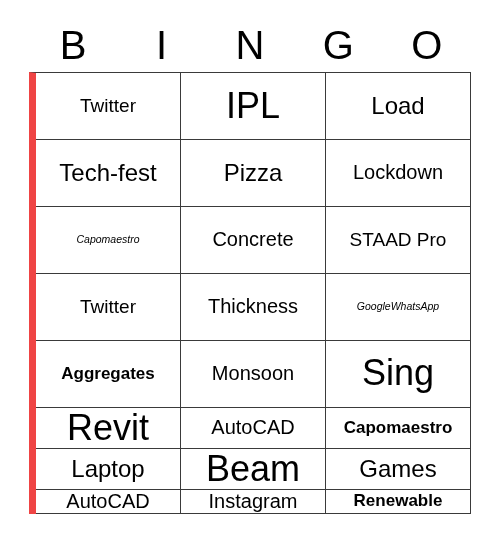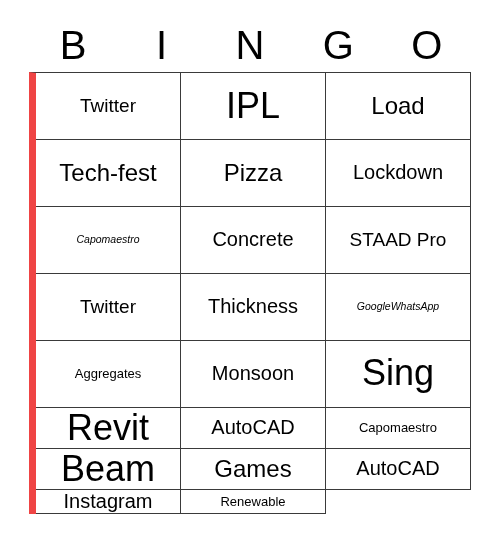--- a/index.html
+++ b/index.html
@@ -63,21 +63,21 @@
     padding: 1px 2px;
     overflow: hidden;
     line-height: 1.06;
     word-break: break-word;
     hyphens: none;
   }
   .cell.s-xl { font-size: 36px; }
   .cell.s-lg { font-size: 24px; text-align: right; }
   .cell.s-md { font-size: 19px; }
   .cell.s-sm { font-size: 20px; }
-  .cell.s-xs { font-size: 13px; }
+  .cell.s-xs { font-size: 17px; font-weight: bold; }
   .cell.s-xxs { font-size: 10.5px; font-style: italic; }
 </style>
 </head>
 <body>
 
 <div id="bingo-card">
 
   <div id="header-row">
     <div class="header-letter">B</div>
     <div class="header-letter">I</div>
@@ -101,20 +101,21 @@
 
     <div class="cell s-sm">Thickness</div>
     <div class="cell s-xxs">GoogleWhatsApp</div>
     <div class="cell s-xs">Aggregates</div>
     <div class="cell s-sm">Monsoon</div>
 
     <div class="cell s-xl">Sing</div>
     <div class="cell s-xl">Revit</div>
     <div class="cell s-sm">AutoCAD</div>
     <div class="cell s-xs">Capomaestro</div>
+    <div class="cell s-lg">Laptop</div>
 
     <div class="cell s-xl">Beam</div>
     <div class="cell s-lg">Games</div>
     <div class="cell s-sm">AutoCAD</div>
     <div class="cell s-sm">Instagram</div>
     <div class="cell s-xs">Renewable</div>
   </div>
 
 </div>
 

